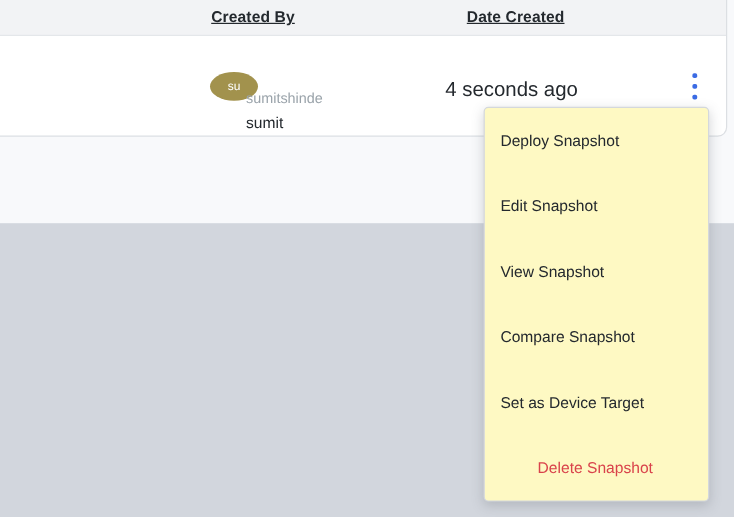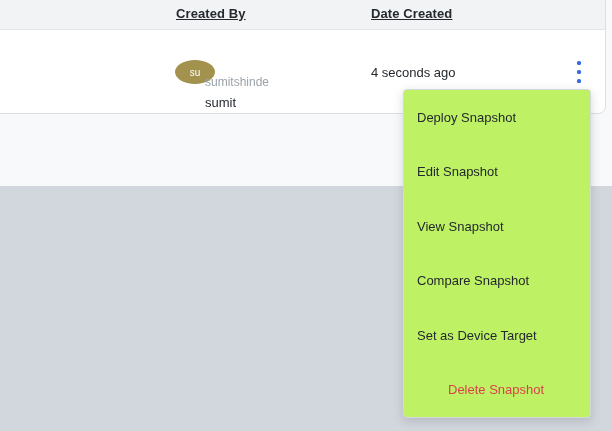--- a/index.html
+++ b/index.html
@@ -39,21 +39,21 @@
   .th {
     position: absolute;
     bottom: 8px;
     font-size: 13px;
     font-weight: 700;
     color: #24292e;
     letter-spacing: 0.1px;
     text-decoration: underline;
   }
   .th-created-by { left: 187px; }
-  .th-date-created { left: 382px; }
+  .th-date-created { left: 400px; }
 
   .avatar {
     position: absolute;
     left: 186px; top: 71px;
     width: 40px; height: 24px;
     border-radius: 50%;
     background: #a2924d;
     color: #ffffff;
     font-size: 10px;
     display: flex; align-items: center; justify-content: center;
@@ -67,21 +67,21 @@
   }
   .user-handle {
     position: absolute;
     left: 216px; top: 86px;
     font-size: 12px;
     color: #9aa3aa;
   }
   .date-created {
     position: absolute;
     left: 382px; top: 76px;
-    font-size: 13px;
+    font-size: 17px;
     color: #24292e;
   }
   .kebab {
     position: absolute;
     left: 583px; top: 68px;
     width: 14px; height: 30px;
     display: flex; flex-direction: column;
     align-items: center; justify-content: center;
     gap: 5px;
     cursor: pointer;
@@ -90,21 +90,21 @@
     width: 4px; height: 4px;
     border-radius: 1.5px;
     background: #3b6be4;
   }
 
   
   .menu {
     position: absolute;
     left: 403px; top: 89px;
     width: 188px; height: 329px;
-    background: #bef264;
+    background: #fef9c3;
     border: 1px solid #d4d8dc;
     border-radius: 4px;
     box-shadow: 0 3px 10px rgba(90, 97, 105, 0.25);
     display: flex;
     flex-direction: column;
     z-index: 5;
   }
   .menu-item {
     flex: 1 1 0;
     display: flex;

